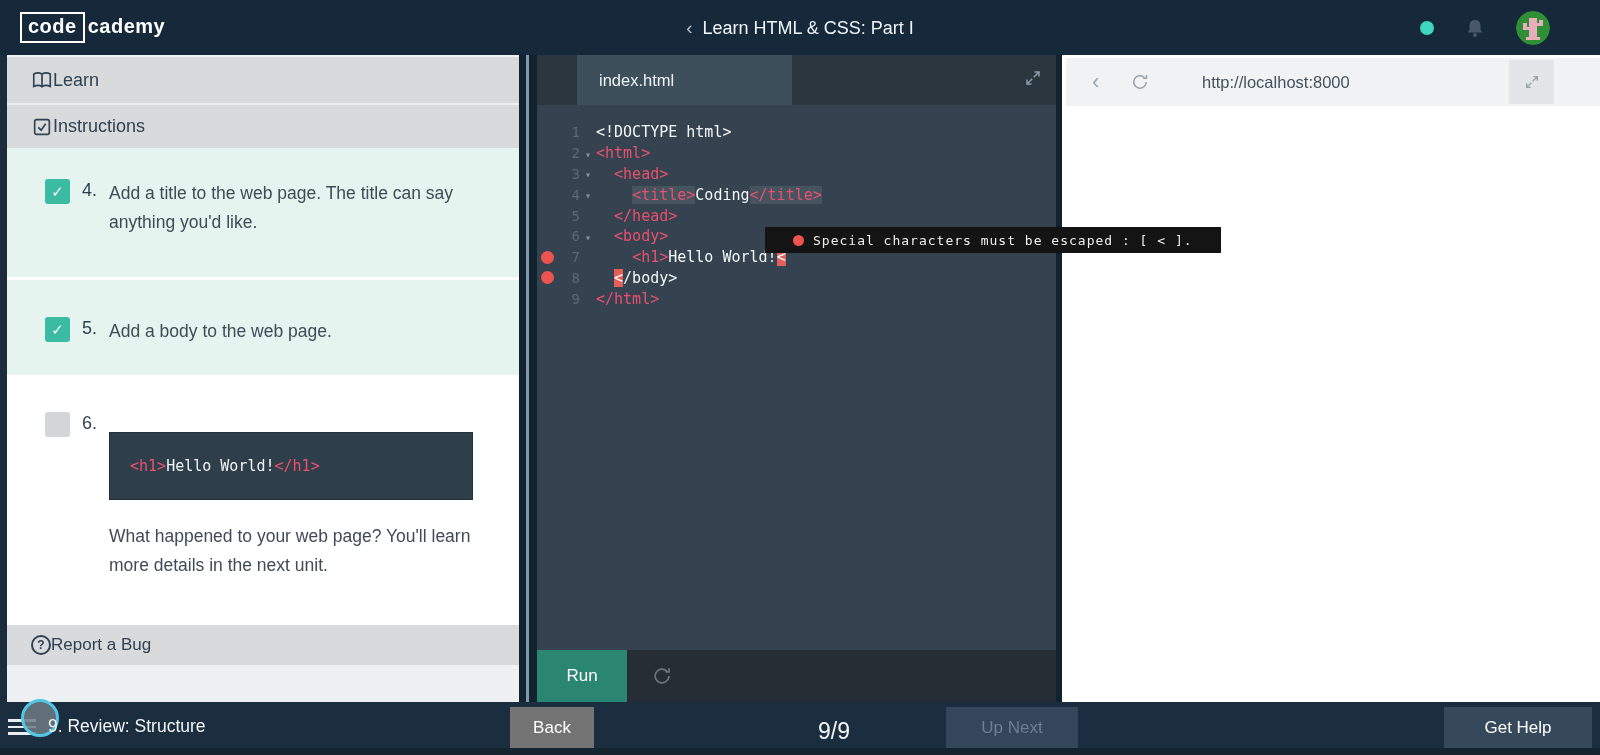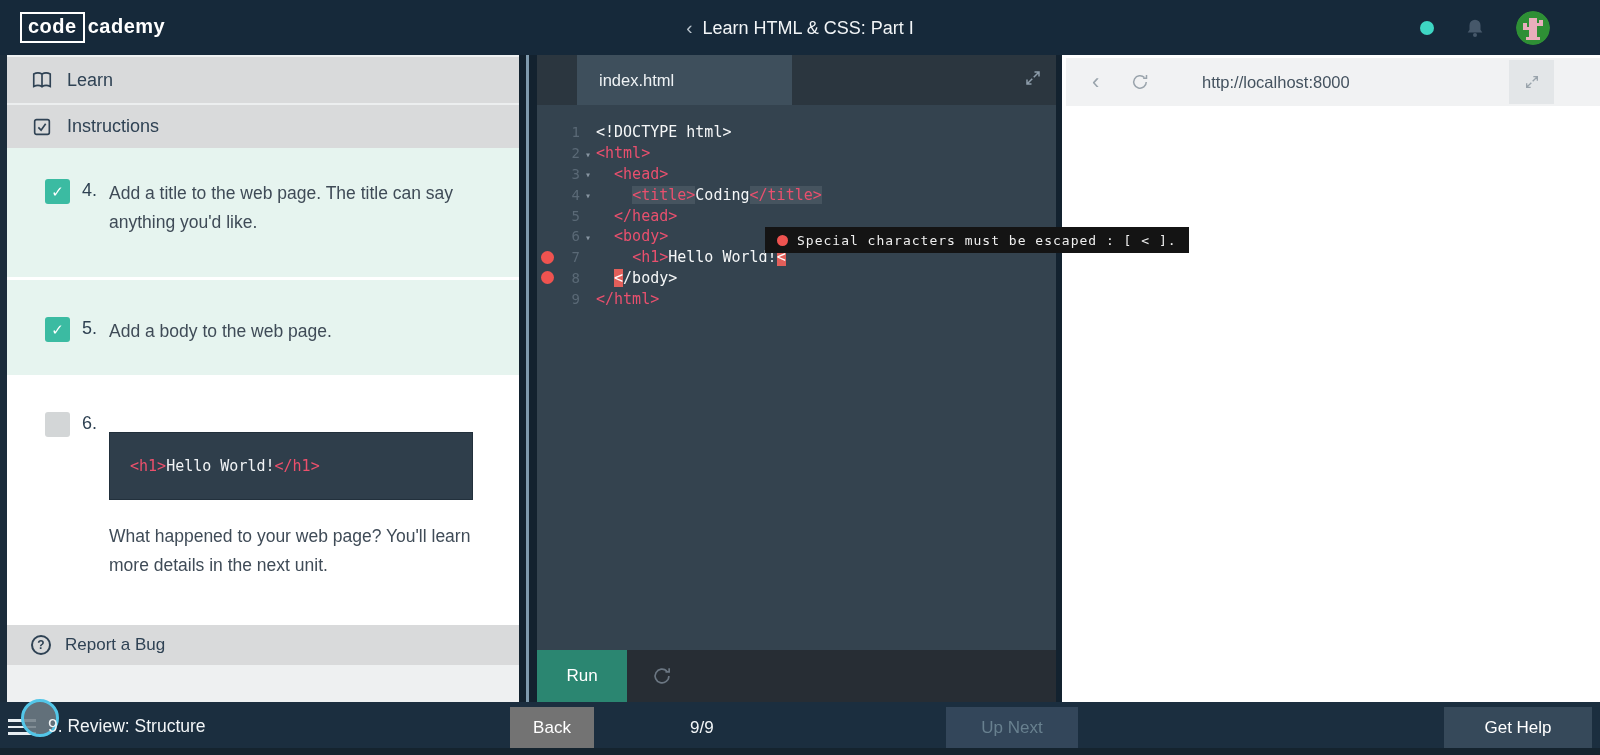--- a/index.html
+++ b/index.html
@@ -18,21 +18,21 @@
   .bell { width:22px; height:22px; }
   .avatar { width:34px; height:34px; border-radius:50%; overflow:hidden; }
 
   
   .sidebar { position:absolute; left:0; top:55px; width:519px; height:647px; background:#fff; border-left:7px solid #1b2c3b; display:flex; flex-direction:column; }
   .pane-divider { position:absolute; left:526px; top:55px; width:3px; height:647px; background:#7f9aad; }
   .editor { position:absolute; left:537px; top:55px; width:519px; height:647px; background:#34434f; display:flex; flex-direction:column; }
   .browser { position:absolute; left:1062px; top:55px; width:538px; height:647px; background:#fff; }
 
   
-  .side-row { background:#d9dadb; display:flex; align-items:center; gap:14px; padding-left:24px; color:#2f4254; font-size:18px; }
+  .side-row { background:#d9dadb; display:flex; align-items:center; padding-left:24px; color:#2f4254; font-size:18px; }
   .row-learn { height:48px; border-top:2px solid #eef0f1; }
   .row-instructions { height:45px; border-top:2px solid #eceeef; }
   .side-icon { width:22px; height:22px; display:flex; align-items:center; justify-content:center; }
   .steps { flex:1; display:flex; flex-direction:column; background:#fff; }
   .step { display:flex; gap:12px; padding-left:38px; }
   .step-mint { background:#e6f4ef; }
   .step-4 { height:129px; padding-top:31px; }
   .step-gap { height:3px; background:#fff; }
   .step-5 { height:95px; padding-top:37px; }
   .step-6 { flex:1; padding-top:37px; background:#fff; }
@@ -71,33 +71,33 @@
 
   
   .url-bar { height:48px; margin:3px 0 0 4px; background:#f1f2f3; display:flex; align-items:center; position:relative; }
   .nav-chev { color:#9aa4ac; font-size:22px; margin-left:26px; width:20px; }
   .nav-refresh { width:20px; height:20px; margin-left:18px; }
   .url-text { color:#44525f; font-size:16.5px; margin-left:52px; }
   .browser-expand { position:absolute; right:46px; top:2px; width:45px; height:44px; background:#e3e6e8; display:flex; align-items:center; justify-content:center; }
   .browser-expand svg { width:16px; height:16px; }
 
   
-  .tooltip { position:absolute; left:765px; top:227px; height:26px; background:#141414; color:#efefef; display:flex; align-items:center; gap:9px; padding:0 12px; font-family:"DejaVu Sans Mono","Liberation Mono",monospace; font-size:13px; letter-spacing:1px; z-index:50; }
+  .tooltip { position:absolute; left:765px; top:227px; height:26px; background:#141414; color:#efefef; display:flex; align-items:center; gap:9px; padding:0 28px; font-family:"DejaVu Sans Mono","Liberation Mono",monospace; font-size:13px; letter-spacing:1px; z-index:50; }
   .tooltip-dot { width:11px; height:11px; border-radius:50%; background:#ef5350; flex:0 0 auto; }
 
   
   .bottombar { position:absolute; left:0; top:702px; width:1600px; height:53px; background:#1b2e3f; }
   .bottombar::after { content:""; position:absolute; left:0; bottom:0; width:100%; height:7px; background:#15242f; }
   .hamburger { position:absolute; left:8px; top:17px; width:28px; display:flex; flex-direction:column; gap:4px; }
   .hamburger span { height:2.5px; background:#e8eef2; }
   .click-indicator { position:absolute; left:21px; top:-3px; width:38px; height:38px; border-radius:50%; background:rgba(110,123,133,.85); border:3px solid #53c6e8; z-index:5; }
   .lesson-label { position:absolute; left:48px; top:14px; color:#f2f5f7; font-size:17.5px; z-index:6; }
   .bb-btn { position:absolute; top:5px; height:42px; border:none; font-family:inherit; font-size:17px; cursor:pointer; }
   .btn-back { left:510px; width:84px; background:#737373; color:#fff; }
-  .progress { position:absolute; left:690px; width:160px; top:16px; text-align:left; color:#f2f5f7; font-size:17px; }
+  .progress { position:absolute; left:690px; width:160px; top:16px; text-align:right; color:#f2f5f7; font-size:23px; }
   .btn-upnext { left:946px; width:132px; background:#33465a; color:#68808f; }
   .btn-gethelp { left:1444px; width:148px; background:#36495a; color:#fff; }
 </style>
 </head>
 <body>
 
 <div class="topbar">
   <div class="logo">
     <span class="logo-code">code</span>
       <span class="logo-cademy">cademy</span>

